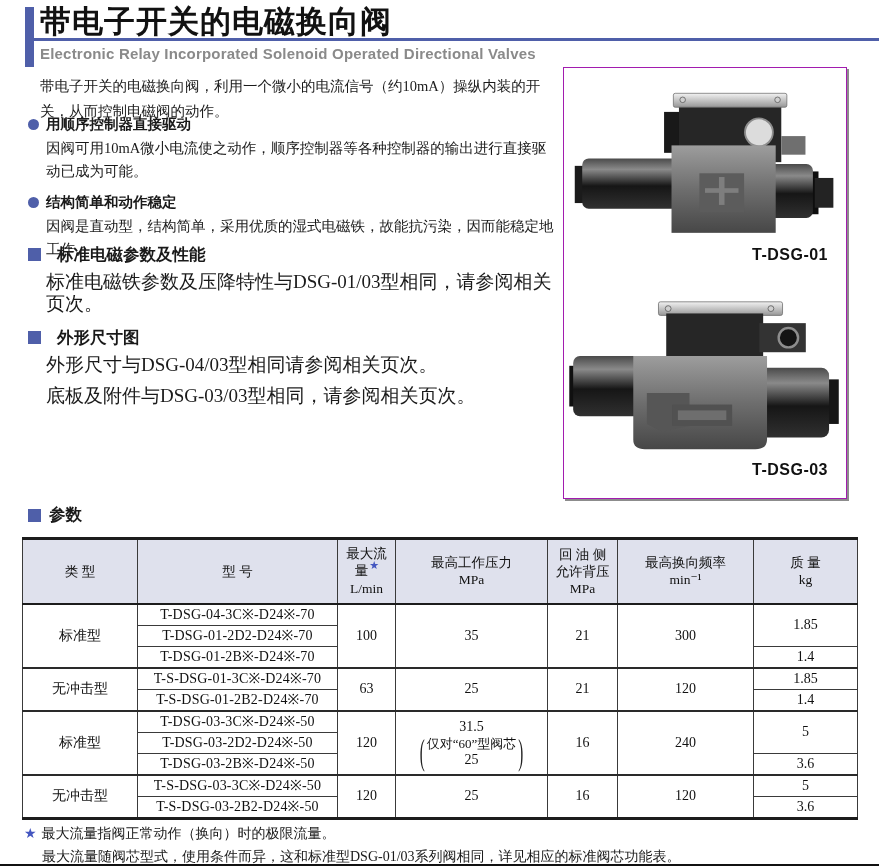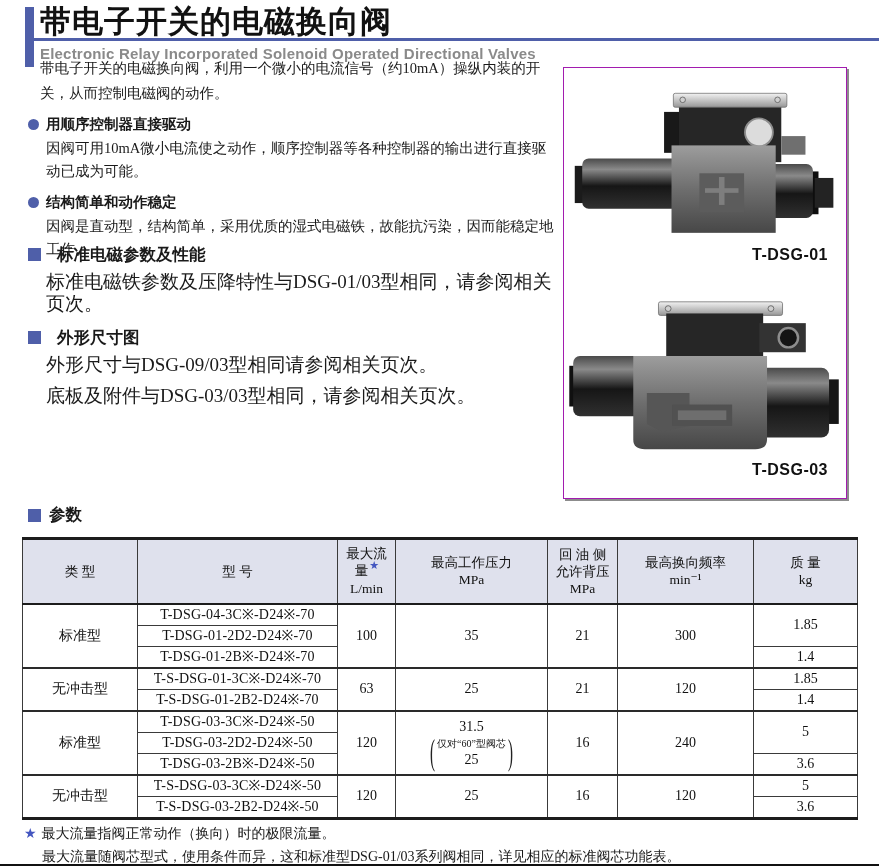--- a/index.html
+++ b/index.html
@@ -16,21 +16,21 @@
     position:absolute; left:40px; top:1px; font-size:31px; font-weight:bold; letter-spacing:1px;
     font-family:"Liberation Sans","DejaVu Sans",sans-serif; color:#111;
   }
   .title-rule { position:absolute; left:34px; top:38px; width:845px; height:3px; background:#4f5fa9; }
   .subtitle-en {
     position:absolute; left:40px; top:45px; font-size:15px; font-weight:bold; color:#8a8a8a;
     font-family:"Liberation Sans","DejaVu Sans",sans-serif; letter-spacing:.2px;text-align:center;
   }
 
   
-  .intro { position:absolute; left:40px; top:56px; width:512px; font-size:14.5px; line-height:25px; }
+  .intro { position:absolute; left:40px; top:74px; width:512px; font-size:14.5px; line-height:25px; }
 
   .features { position:absolute; left:28px; top:113px; width:532px; }
   .feature { margin-bottom:5px; }
   .feature-head { font-size:14.5px; font-weight:bold; line-height:23px; display:flex; align-items:center; }
   .dot { display:inline-block; width:11px; height:11px; border-radius:50%; background:#4f5fa9; margin-right:7px; flex:0 0 auto; }
   .feature-body { margin-left:18px; font-size:14.5px; line-height:23px; margin-top:1px; margin-bottom:8px; }
 
   .sections { position:absolute; left:28px; top:241px; width:532px; }
   .section { margin-bottom:9px; }
   .section-head { font-size:16.5px; font-weight:bold; line-height:27px; display:flex; align-items:center;gap:8px; }
@@ -67,21 +67,21 @@
   }
   table.params td { height:21px; line-height:18px; }
   td.model { text-align:left; padding-left:8px; font-size:14px; letter-spacing:.2px; }
   tr.group-start td { border-top:2px solid #2a2a2a; }
   .star { color:#4456c0; font-size:11px; position:relative; top:-6px; left:1px; }
   .fn-star { color:#4456c0; font-size:14px; margin-right:5px; }
   .hdr-line { display:block; }
   .press-cell { line-height:16px; font-size:14px; }
   .press-mid { display:flex; align-items:center; justify-content:center; }
   .paren { font-size:15px; transform:scaleY(2.4); font-weight:400; padding:0 2px; color:#222; }
-  .press-note { display:block; font-size:10px; line-height:16px;text-align:center; }
+  .press-note { display:block; font-size:13px; line-height:16px;text-align:center; }
   .press-v2 { display:block; font-size:14px; line-height:16px; }
 
   
   .footnotes { position:absolute; left:24px; top:822px; font-size:14px; line-height:23px; width:840px; }
   .fn-line2 { margin-left:18px; }
   .bottom-rule { position:absolute; left:0; top:864px; width:879px; height:2px; background:#111; }
 </style>
 </head>
 <body>
 
@@ -117,21 +117,21 @@
         <span class="sq"></span>
         <span>标准电磁参数及性能</span>
       </div>
       <div class="section-body">标准电磁铁参数及压降特性与DSG-01/03型相同，请参阅相关页次。</div>
     </div>
     <div class="section">
       <div class="section-head sans">
         <span class="sq"></span>
         <span>外形尺寸图</span>
       </div>
-      <div class="section-body">外形尺寸与DSG-09/03型相同请参阅相关页次。</div>
+      <div class="section-body">外形尺寸与DSG-04/03型相同请参阅相关页次。</div>
     </div>
     <div class="section">
       <div class="section-body">底板及附件与DSG-03/03型相同，请参阅相关页次。</div>
     </div>
   </div>
 
   <div class="image-panel">
     <div class="fig fig-1">
       <svg width="262" height="160" viewBox="0 0 280 172">
         <defs>

